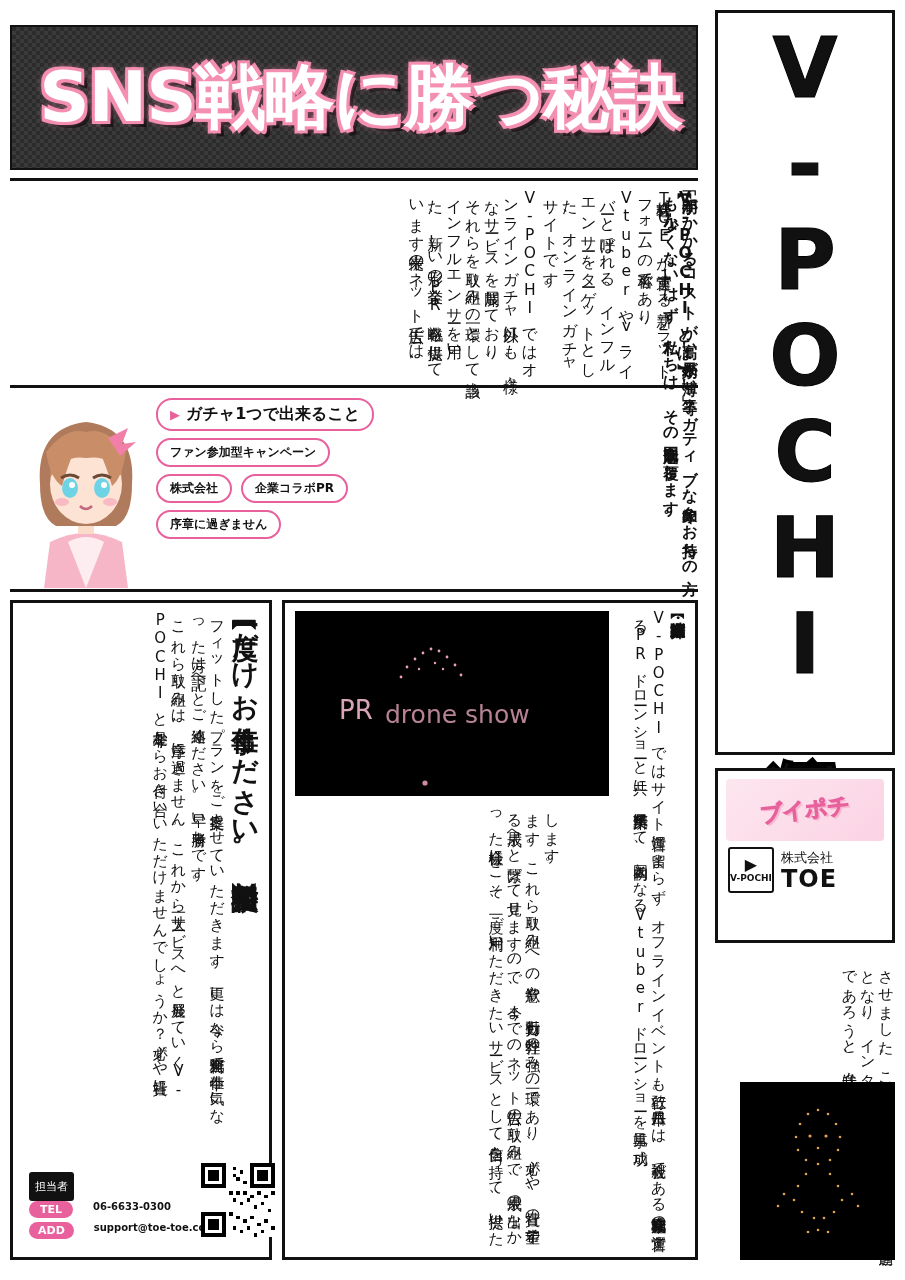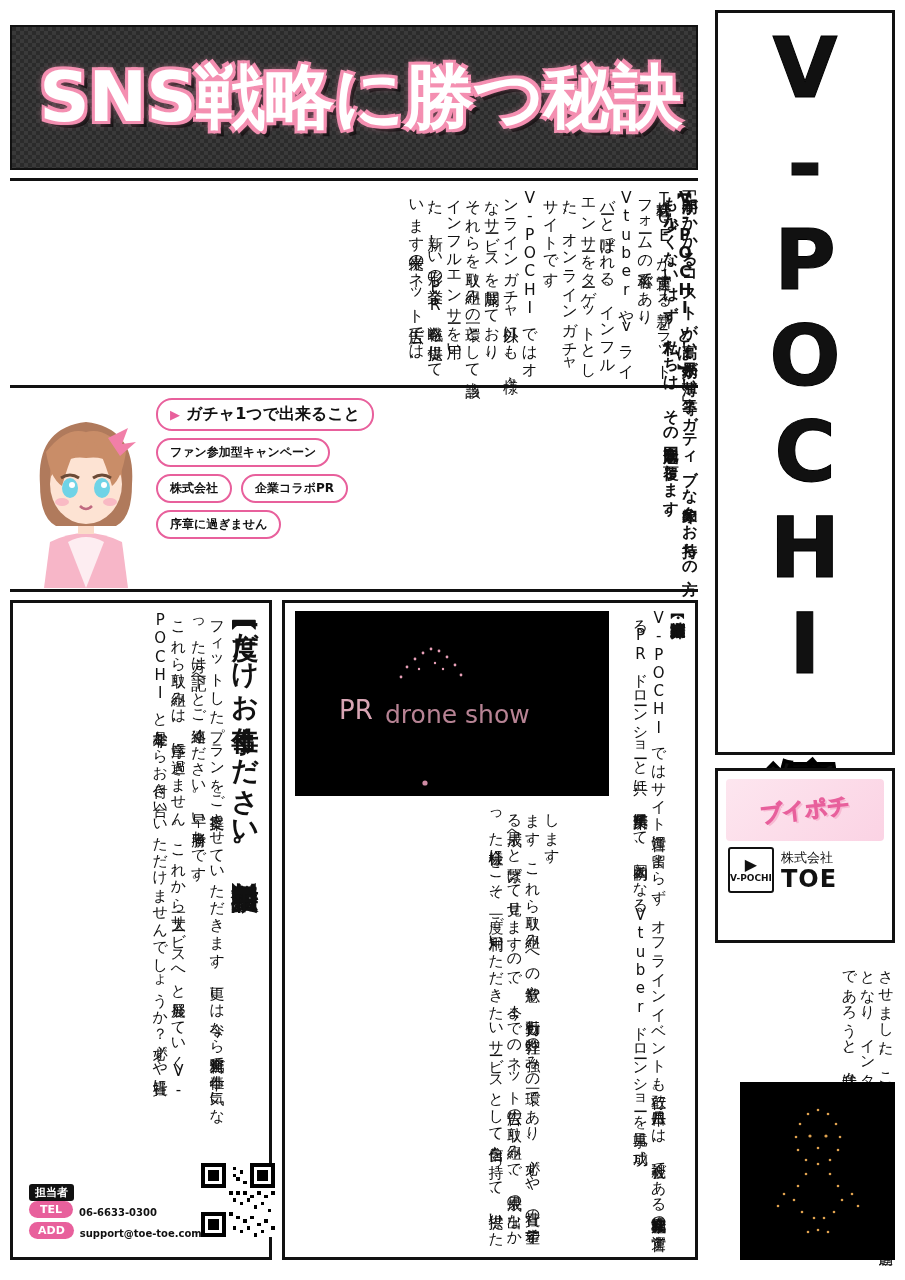--- a/index.html
+++ b/index.html
@@ -116,24 +116,24 @@
   .proposal-title {
     font-size:27px; font-weight:900; height:560px; margin-left:2px;
   }
   .proposal-body { font-size:15px; height:520px; margin-left:2px; }
 
   .contact {
     position:absolute; left:16px; bottom:14px; width:250px;
   }
   .contact-role {
     display:inline-block; background:#111; color:#fff;
-    font-size:11px; font-weight:700; padding:1px 6px; border-radius:3px;
+    font-size:11px; font-weight:400; padding:7px 6px; border-radius:3px;
   }
   .contact-name { font-size:17px; font-weight:900; margin:3px 0 6px 2px; }
-  .row { display:flex; align-items:flex-end; gap:6px; margin-bottom:4px; }
+  .row { display:flex; align-items:flex-start; gap:20px; margin-bottom:4px; }
   .tag {
     background:#e8609c; color:#fff; font-size:11px; font-weight:900;
     border-radius:9px; padding:2px 9px; min-width:44px; text-align:center;
   }
   .row .val { font-size:10px; font-weight:700; }
   .qr { position:absolute; right:4px; bottom:2px; }
 
   
   .results {
     position:absolute; left:282px; top:600px;

